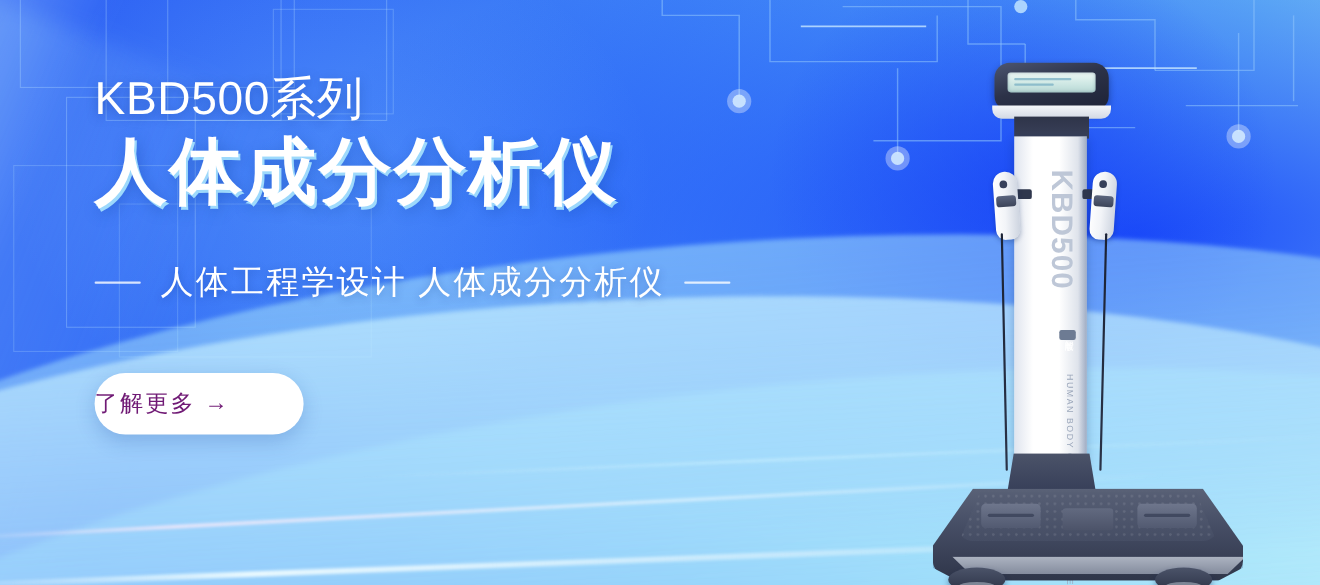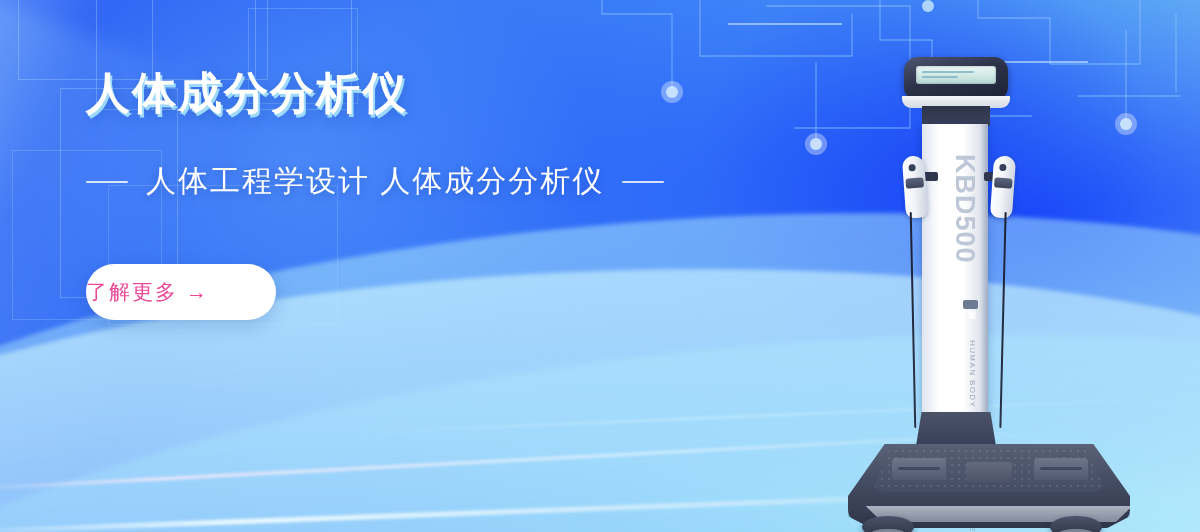--- a/index.html
+++ b/index.html
@@ -78,37 +78,37 @@
     padding:68px 0 0 86px;}
 
   .eyebrow{
     color:#ffffff;font-size:42px;line-height:1.06;letter-spacing:.5px;
     font-weight:400;
     text-shadow:0 2px 10px rgba(10,40,120,.35);
     margin:0 0 6px 0;white-space:nowrap;
   }
 
   .headline{
-    color:#ffffff;font-size:44px;line-height:1.12;font-weight:700;
+    color:#ffffff;font-size:66px;line-height:1.12;font-weight:700;
     letter-spacing:2px;white-space:nowrap;margin:0;
     text-shadow:
       2px 3px 0 rgba(175,235,255,.85),
       3px 5px 14px rgba(20,70,170,.45);
   }
 
   .sub-wrap{display:flex;align-items:center;gap:18px;margin-top:44px;}
   .sub-rule{width:42px;height:2px;background:rgba(255,255,255,.80);border-radius:2px;flex:none;}
   .subtitle{color:#ffffff;font-size:30px;font-weight:400;letter-spacing:2px;white-space:nowrap;
     text-shadow:0 2px 8px rgba(10,40,120,.30);}
 
   .cta{
     margin-top:62px;
     display:inline-flex;align-items:center;justify-content:flex-start;
     width:190px;height:56px;border-radius:28px;
-    background:#ffffff;color:#ec4899;
+    background:#ffffff;color:#701a75;
     font-size:21px;letter-spacing:2px;font-weight:400;
     box-shadow:0 6px 18px rgba(18,60,150,.22);
     cursor:pointer;user-select:none;
     white-space:nowrap;
   }
   .cta .arrow{margin-left:8px;font-size:21px;}
 
   
   .device{position:absolute;left:838px;top:40px;width:300px;height:492px;}
 
@@ -266,20 +266,21 @@
     <div class="sweep sweep-3"></div>
     <div class="sweep sweep-1"></div>
     <div class="sweep sweep-2"></div>
 
     <div class="streak streak-c"></div>
     <div class="streak streak-a"></div>
     <div class="streak streak-b"></div>
   </div>
 
   <div class="content">
+    <p class="eyebrow">KBD500系列</p>
     <h1 class="headline">人体成分分析仪</h1>
 
     <div class="sub-wrap">
       <span class="sub-rule"></span>
       <span class="subtitle">人体工程学设计  人体成分分析仪</span>
       <span class="sub-rule"></span>
     </div>
 
     <div class="cta">
       <span>了解更多</span>

